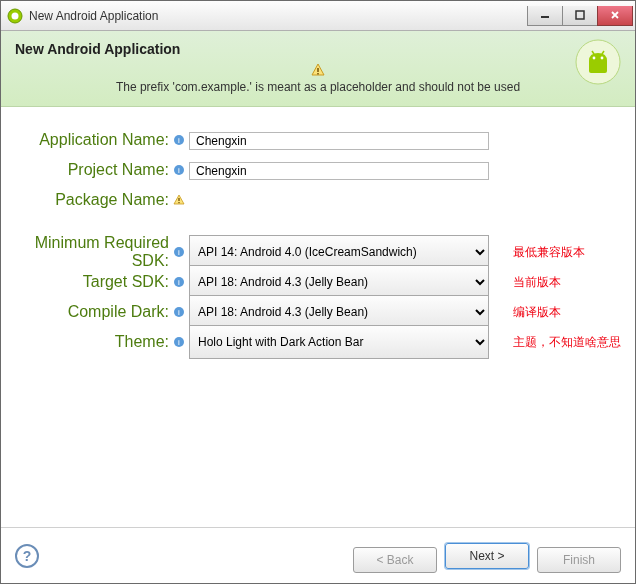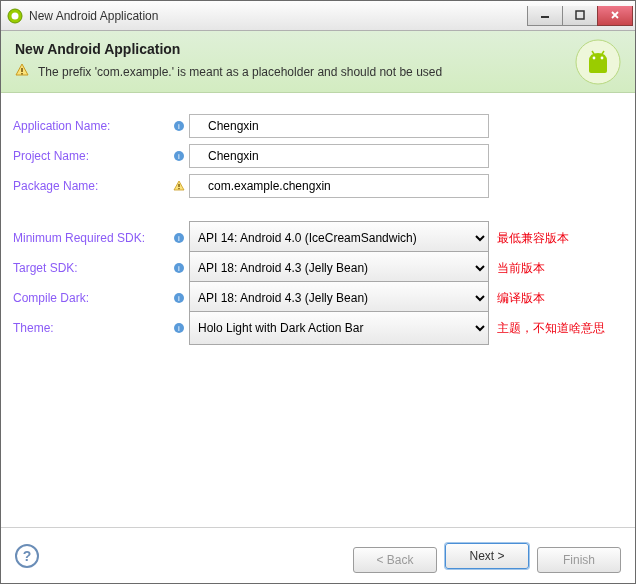--- a/index.html
+++ b/index.html
@@ -6,30 +6,30 @@
   body { margin: 0; background: #fff; }
   .window { width: 636px; height: 584px; border: 1px solid #6a6a6a; background: #fff; display: flex; flex-direction: column; }
   .titlebar { height: 30px; background: linear-gradient(to bottom,#fdfdfd,#e6e6e6); border-bottom: 1px solid #b0b0b0; display: flex; align-items: center; padding: 0 0 0 6px; }
   .titlebar .ticon { width: 16px; height: 16px; margin-right: 6px; }
   .titlebar .ttext { font-size: 12px; color: #333; flex: 1; }
   .winbtns { display: flex; height: 20px; margin-right: 2px; }
   .winbtn { width: 36px; height: 20px; border: 1px solid #8a8a8a; border-top: none; background: linear-gradient(to bottom,#f2f2f2,#d8d8d8); display: flex; align-items: center; justify-content: center; font-size: 11px; color: #333; margin-left: -1px; }
   .winbtn.close { background: linear-gradient(to bottom,#e78,#c8454b); color: #fff; border-color: #8a3a3a; border-top-right-radius: 0; }
   .header { background: linear-gradient(to bottom,#dff0d8,#d3ecc1); border-bottom: 1px solid #bcd6a8; padding: 10px 14px 12px 14px; position: relative; }
   .header h1 { margin: 0 0 6px 0; font-size: 14px; font-weight: bold; color: #222; }
-  .header .msg { font-size: 12px; color: #333; display: flex; align-items: center; gap: 9px; }
+  .header .msg { font-size: 12px; color: #333; display: flex; align-items: center; gap: 0; flex-direction: column; }
   .androidlogo { position: absolute; right: 14px; top: 8px; width: 46px; height: 46px; }
   .form { flex: 1; padding: 18px 12px 0 12px; position: relative; }
   .row { display: flex; align-items: center; height: 30px; }
-  .row .lbl { width: 158px; padding-right: 2px; font-size: 12px; color: #8b5cf6; }
+  .row .lbl { width: 158px; text-align: right; padding-right: 2px; font-size: 16px; color: #4d7c0f; }
   .infoicon { width: 12px; height: 12px; margin: 0 4px 0 2px; display: inline-flex; }
   .field { flex: 1; max-width: 300px; }
-  .field input { width: 100%; height: 24px; border: 1px solid #b8b8b8; padding: 2px 18px; font-size: 12px; background: #fff; }
+  .field input { width: 100%; height: 18px; border: 1px solid #b8b8b8; padding: 2px 6px; font-size: 12px; background: #fff; }
   .field select { width: 100%; height: 34px; border: 1px solid #a8a8a8; padding: 0 4px; font-size: 12px; background: linear-gradient(to bottom,#fdfdfd,#e9e9e9); }
-  .ann { font-size: 12px; color: #f00010; margin-left: 8px; white-space: nowrap; }
+  .ann { font-size: 12px; color: #f00010; margin-left: 24px; white-space: nowrap; }
   .gap { height: 22px; }
   .footer { height: 56px; border-top: 1px solid #d0d0d0; display: flex; align-items: center; padding: 0 14px; gap: 8px; }
   .footer .spacer { flex: 1; }
   .helpbtn { width: 24px; height: 24px; border: 2px solid #6a8db7; border-radius: 50%; display: flex; align-items: center; justify-content: center; color: #6a8db7; font-weight: bold; font-size: 14px; }
   .btn { min-width: 84px; height: 26px; border: 1px solid #9c9c9c; background: linear-gradient(to bottom,#fdfdfd,#e5e5e5); font-size: 12px; color: #333; border-radius: 3px; display: flex; align-items: center; justify-content: center; padding: 0 12px; }
   .btn.disabled { color: #9a9a9a; margin-top: 8px; }
   .btn.primary { border-color: #4a8fd6; box-shadow: 0 0 0 1px rgba(74,143,214,.5); text-align: right; }
 </style>
 </head>
 <body>
@@ -113,21 +113,20 @@
 
     <div class="row">
       <span class="lbl">Package Name:</span>
       <span class="infoicon">
           <svg viewBox="0 0 12 12">
             <path d="M6 1 L11 10 L1 10 Z" fill="#fbe27a" stroke="#c99a20" stroke-width="0.8"></path>
             <rect x="5.3" y="4" width="1.4" height="3" fill="#7a5a10"></rect>
             <rect x="5.3" y="8" width="1.4" height="1.2" fill="#7a5a10"></rect>
           </svg>
         </span>
-      <div class="field"><input type="text" value="com.example.chengxin" style=""></div>
     </div>
 
     <div class="gap"></div>
 
     <div class="row">
       <span class="lbl">Minimum Required SDK:</span>
       <span class="infoicon">
           <svg viewBox="0 0 12 12">
             <circle cx="6" cy="6" r="5" fill="#5a9bda"></circle>
             <text x="6" y="9" text-anchor="middle" font-size="8" fill="#fff" font-family="serif">i</text>

